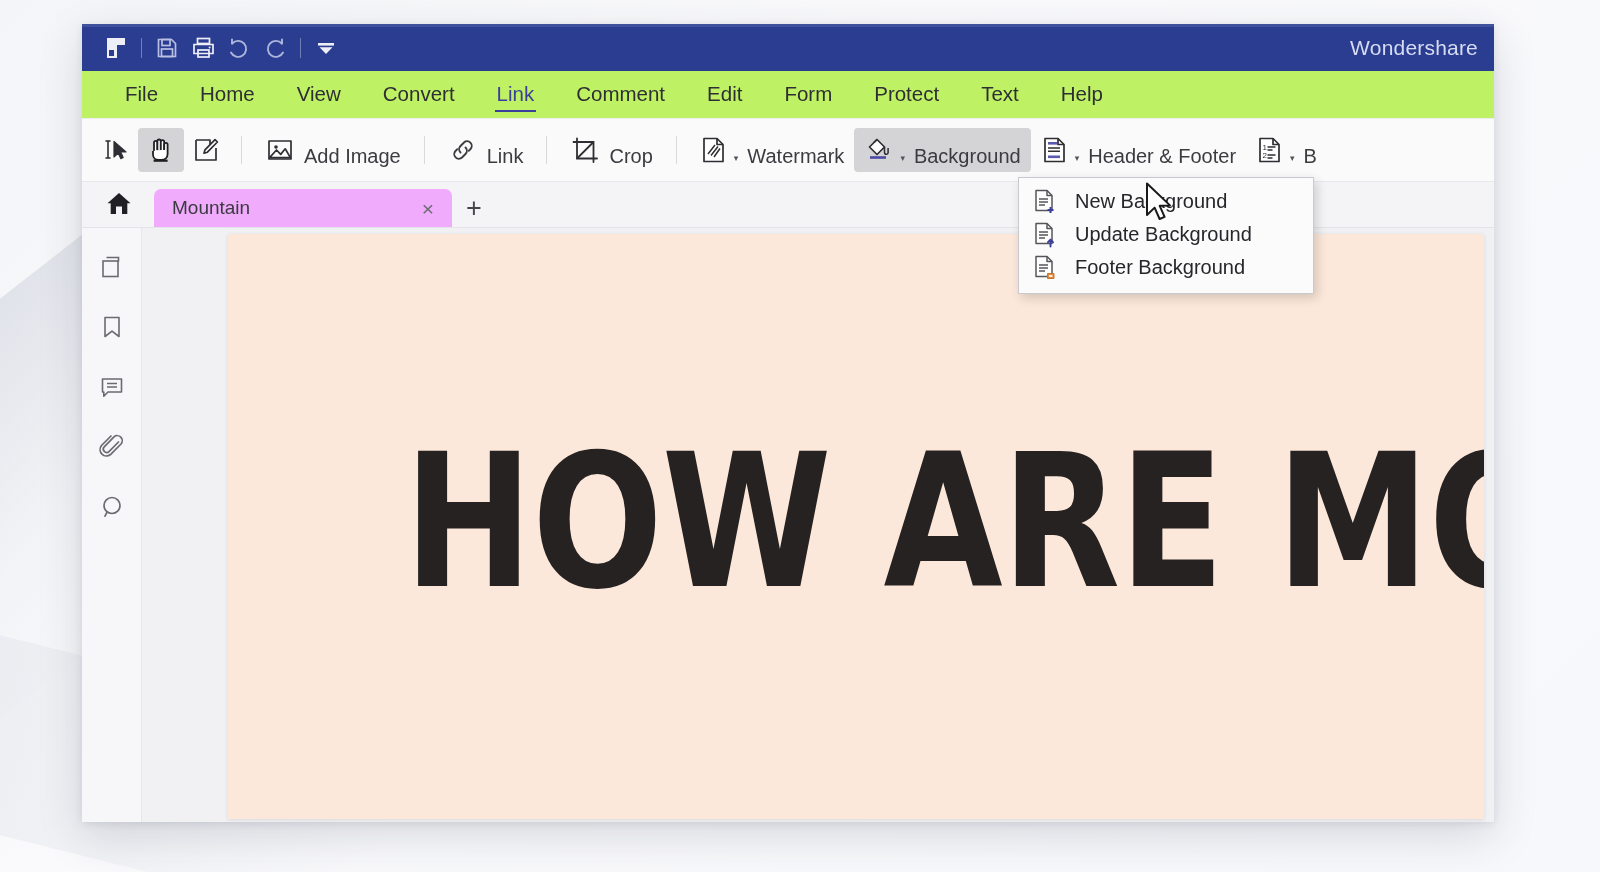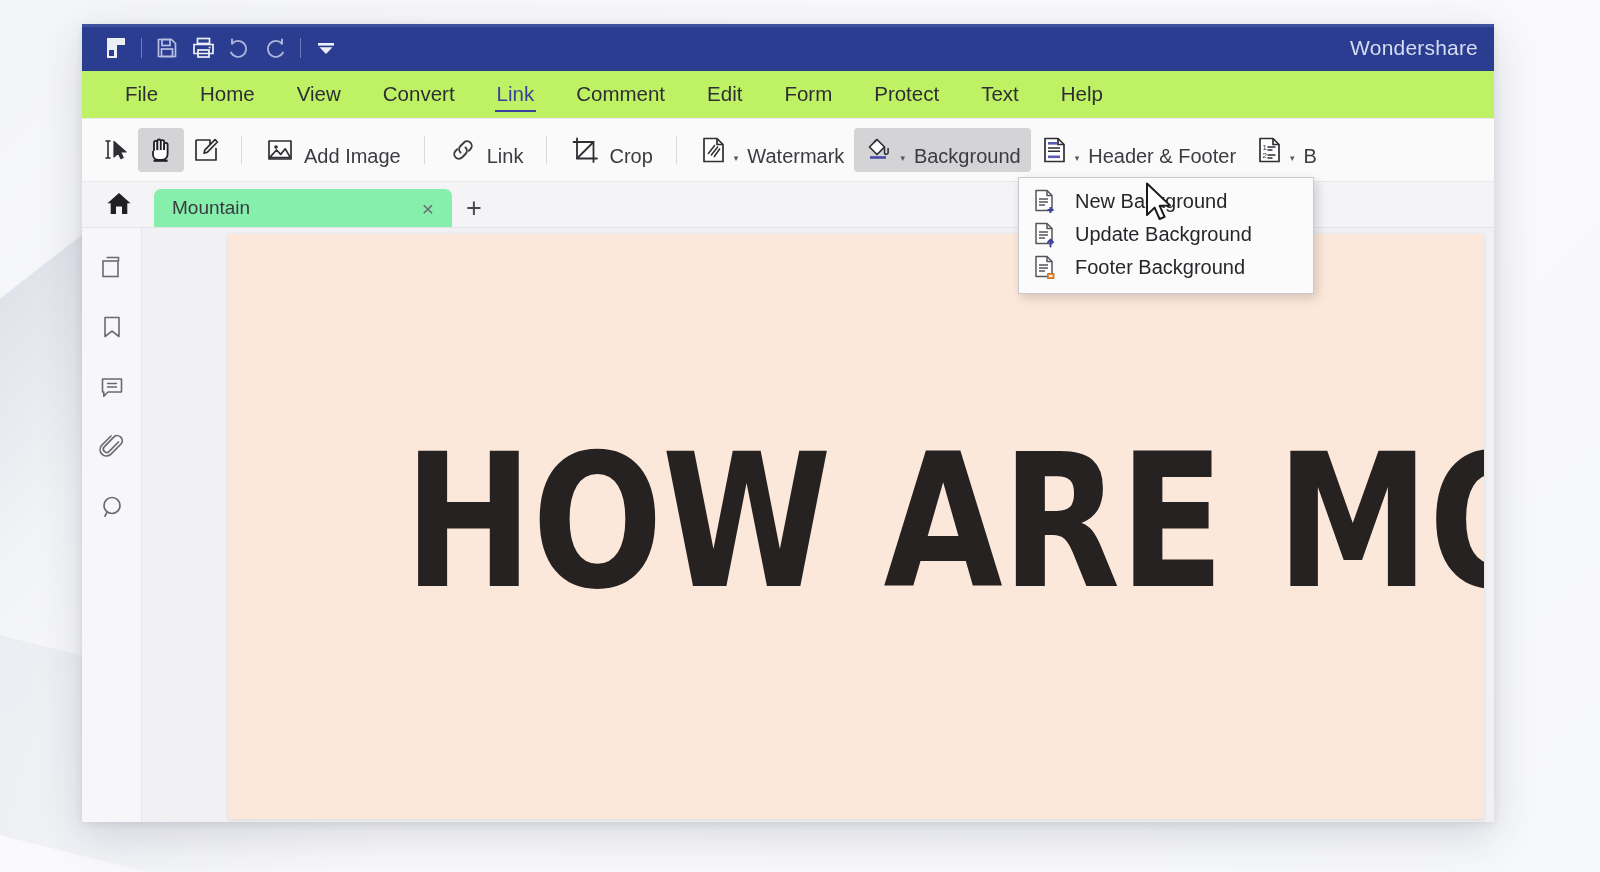--- a/index.html
+++ b/index.html
@@ -149,21 +149,21 @@
     padding-left: 14px;
     border-bottom: 1px solid #e3e3e8;
   }
   .home-btn {
     width: 46px; height: 46px;
     display: flex; align-items: center; justify-content: center;
   }
   .doc-tab {
     display: flex; align-items: center;
     width: 298px; height: 38px;
-    background: #86efac;
+    background: #f0abfc;
     border-radius: 7px 7px 0 0;
     padding: 0 14px 0 18px;
     margin-left: 12px;
   }
   .doc-tab-title {
     font-size: 19px; color: #3a3a3f;
     flex: 1;
     overflow: hidden; text-overflow: ellipsis; white-space: nowrap;
   }
   .tab-close {

